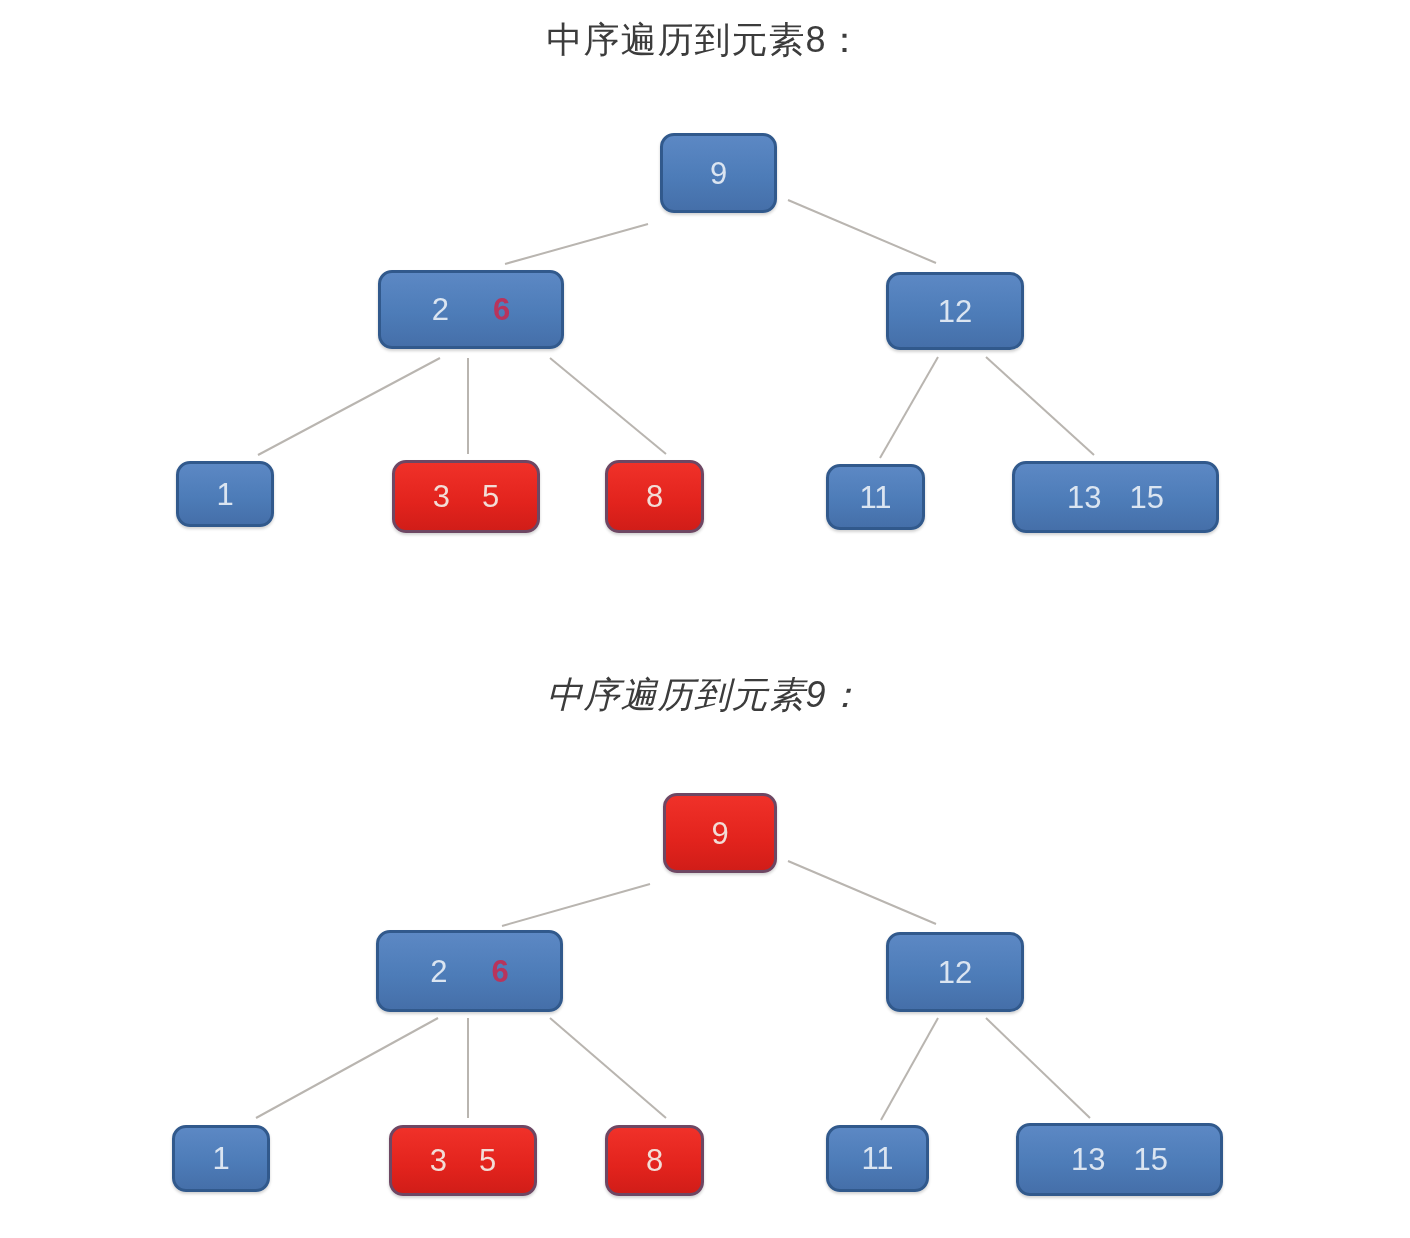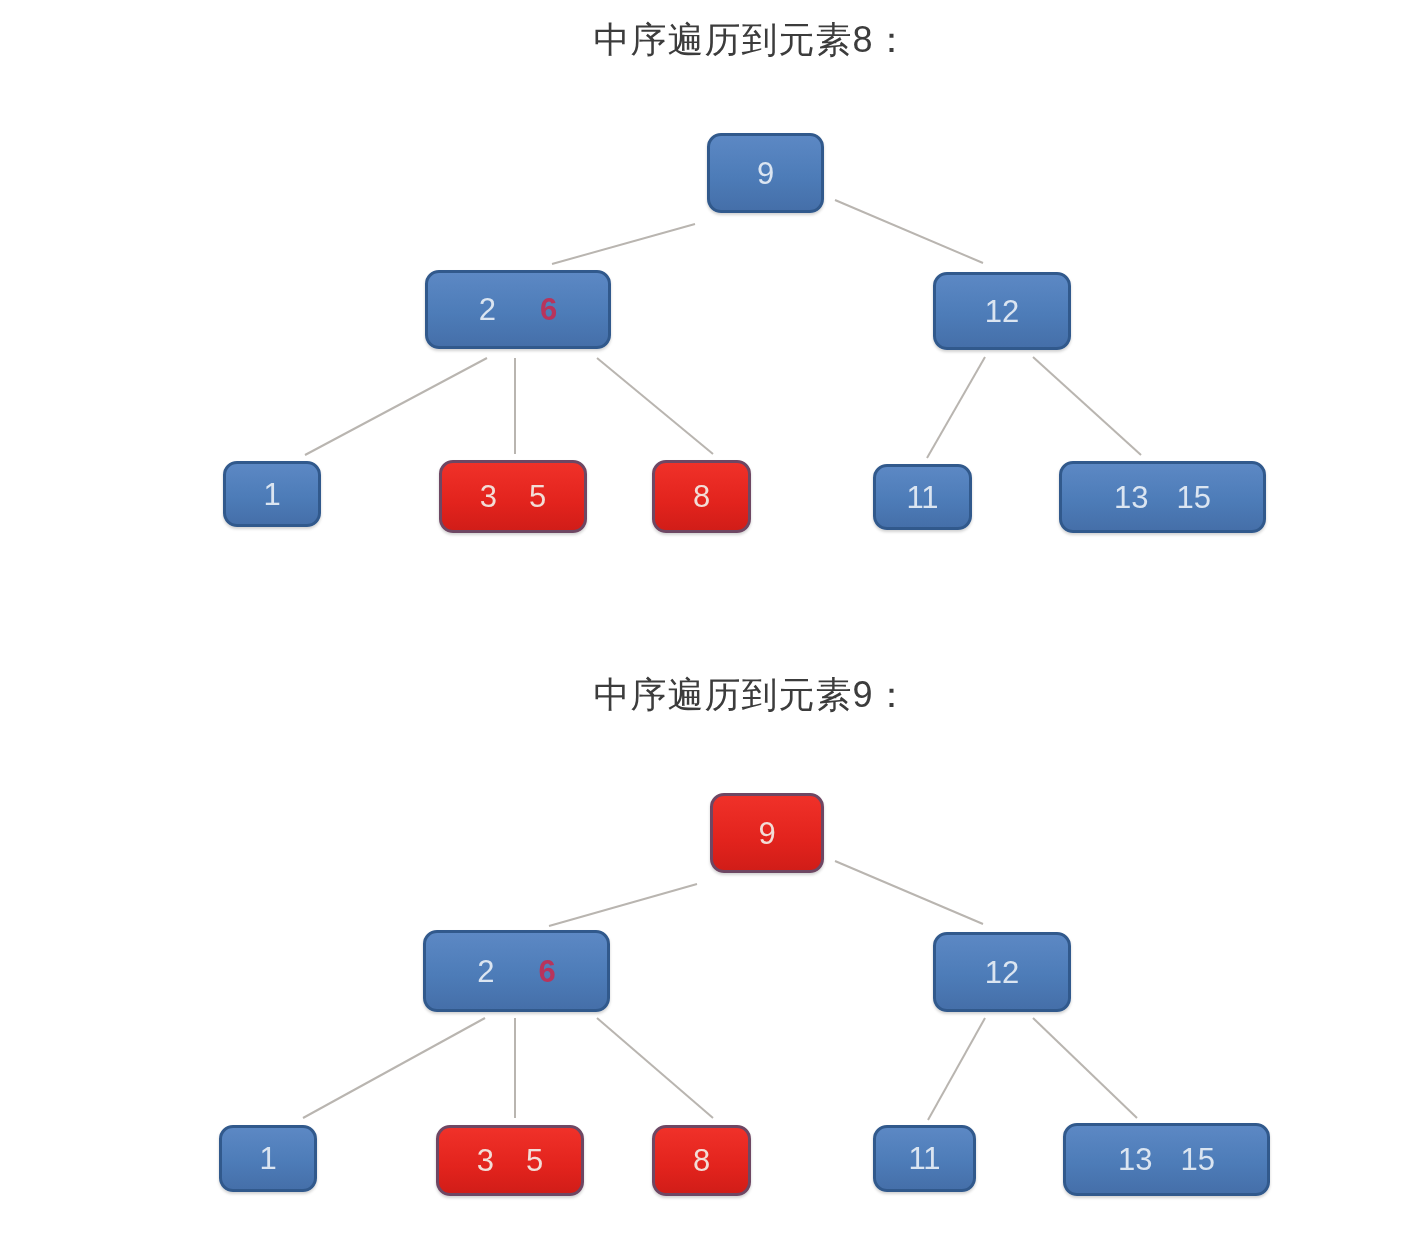--- a/index.html
+++ b/index.html
@@ -2,31 +2,30 @@
 <html style="--title-color: #3c3c3c; --edge-color: #b9b5b0; --blue-fill: #4d7cb8; --blue-fill-light: #5c88c4; --blue-fill-dark: #456fa9; --blue-border: #31598c; --red-fill: #e2231d; --red-fill-light: #f03129; --red-fill-dark: #d11d18; --red-border: #6e4763; --node-text-blue: #dbe5f1; --node-text-red: #f2ddd7; --accent-key-color: #b8345c; --watermark-color: #b5b5b5; --watermark-color2: #bfbfbf;"><head>
 <meta charset="utf-8">
 <style>
   html,body{margin:0;padding:0;background:#ffffff;}
   .canvas{
     position:relative;
     width:1275px;height:1238px;
     background:#ffffff;
     overflow:hidden;
     font-family:"Liberation Sans","DejaVu Sans",sans-serif;
-    margin-left:47px;
   }
   .diagram-title{
     position:absolute;left:0;width:1410px;
     text-align:center;
     font-size:36px;
     letter-spacing:1px;
     color:var(--title-color,#3c3c3c);
   }
   .title-1{top:16px;}
-  .title-2{top:671px;}
+  .title-2{top:671px;font-style:italic;}
   .edges{position:absolute;left:0;top:0;z-index:1;}
   .edge{stroke:var(--edge-color,#b9b5b0);stroke-width:2;}
   .node{
     position:absolute;z-index:2;
     display:flex;align-items:center;justify-content:center;
     border-radius:14px;
     box-shadow:0 2px 3px rgba(0,0,0,0.18);
     font-size:31px;
   }
   .node .key{line-height:1;}

